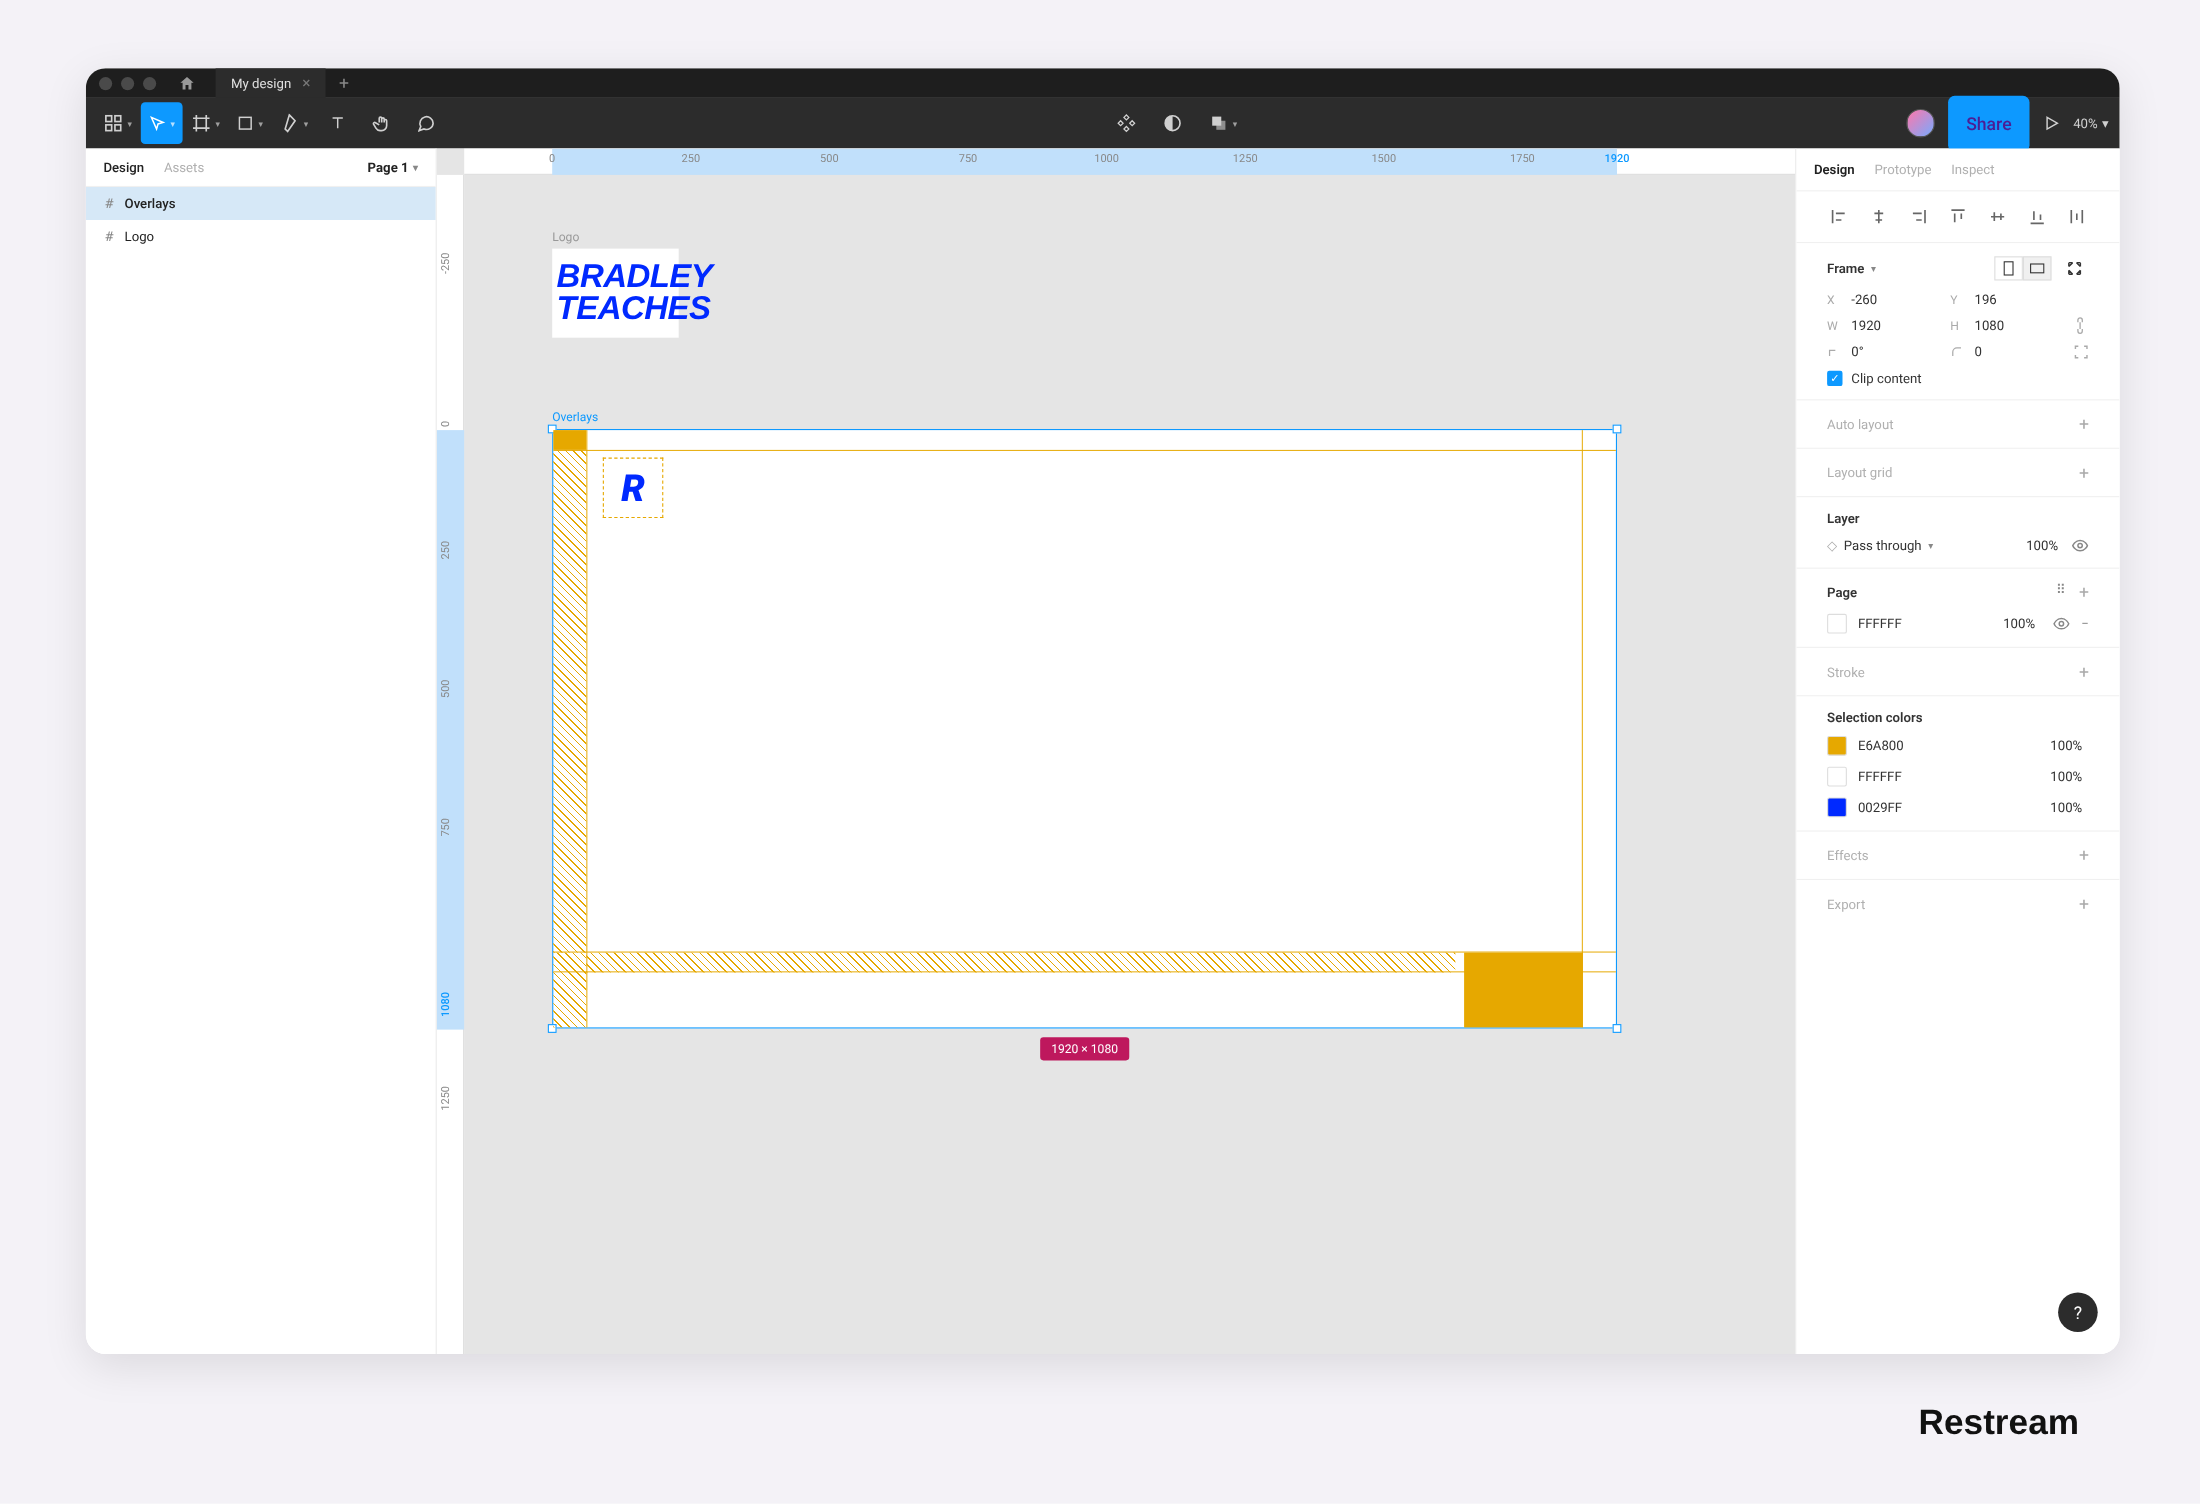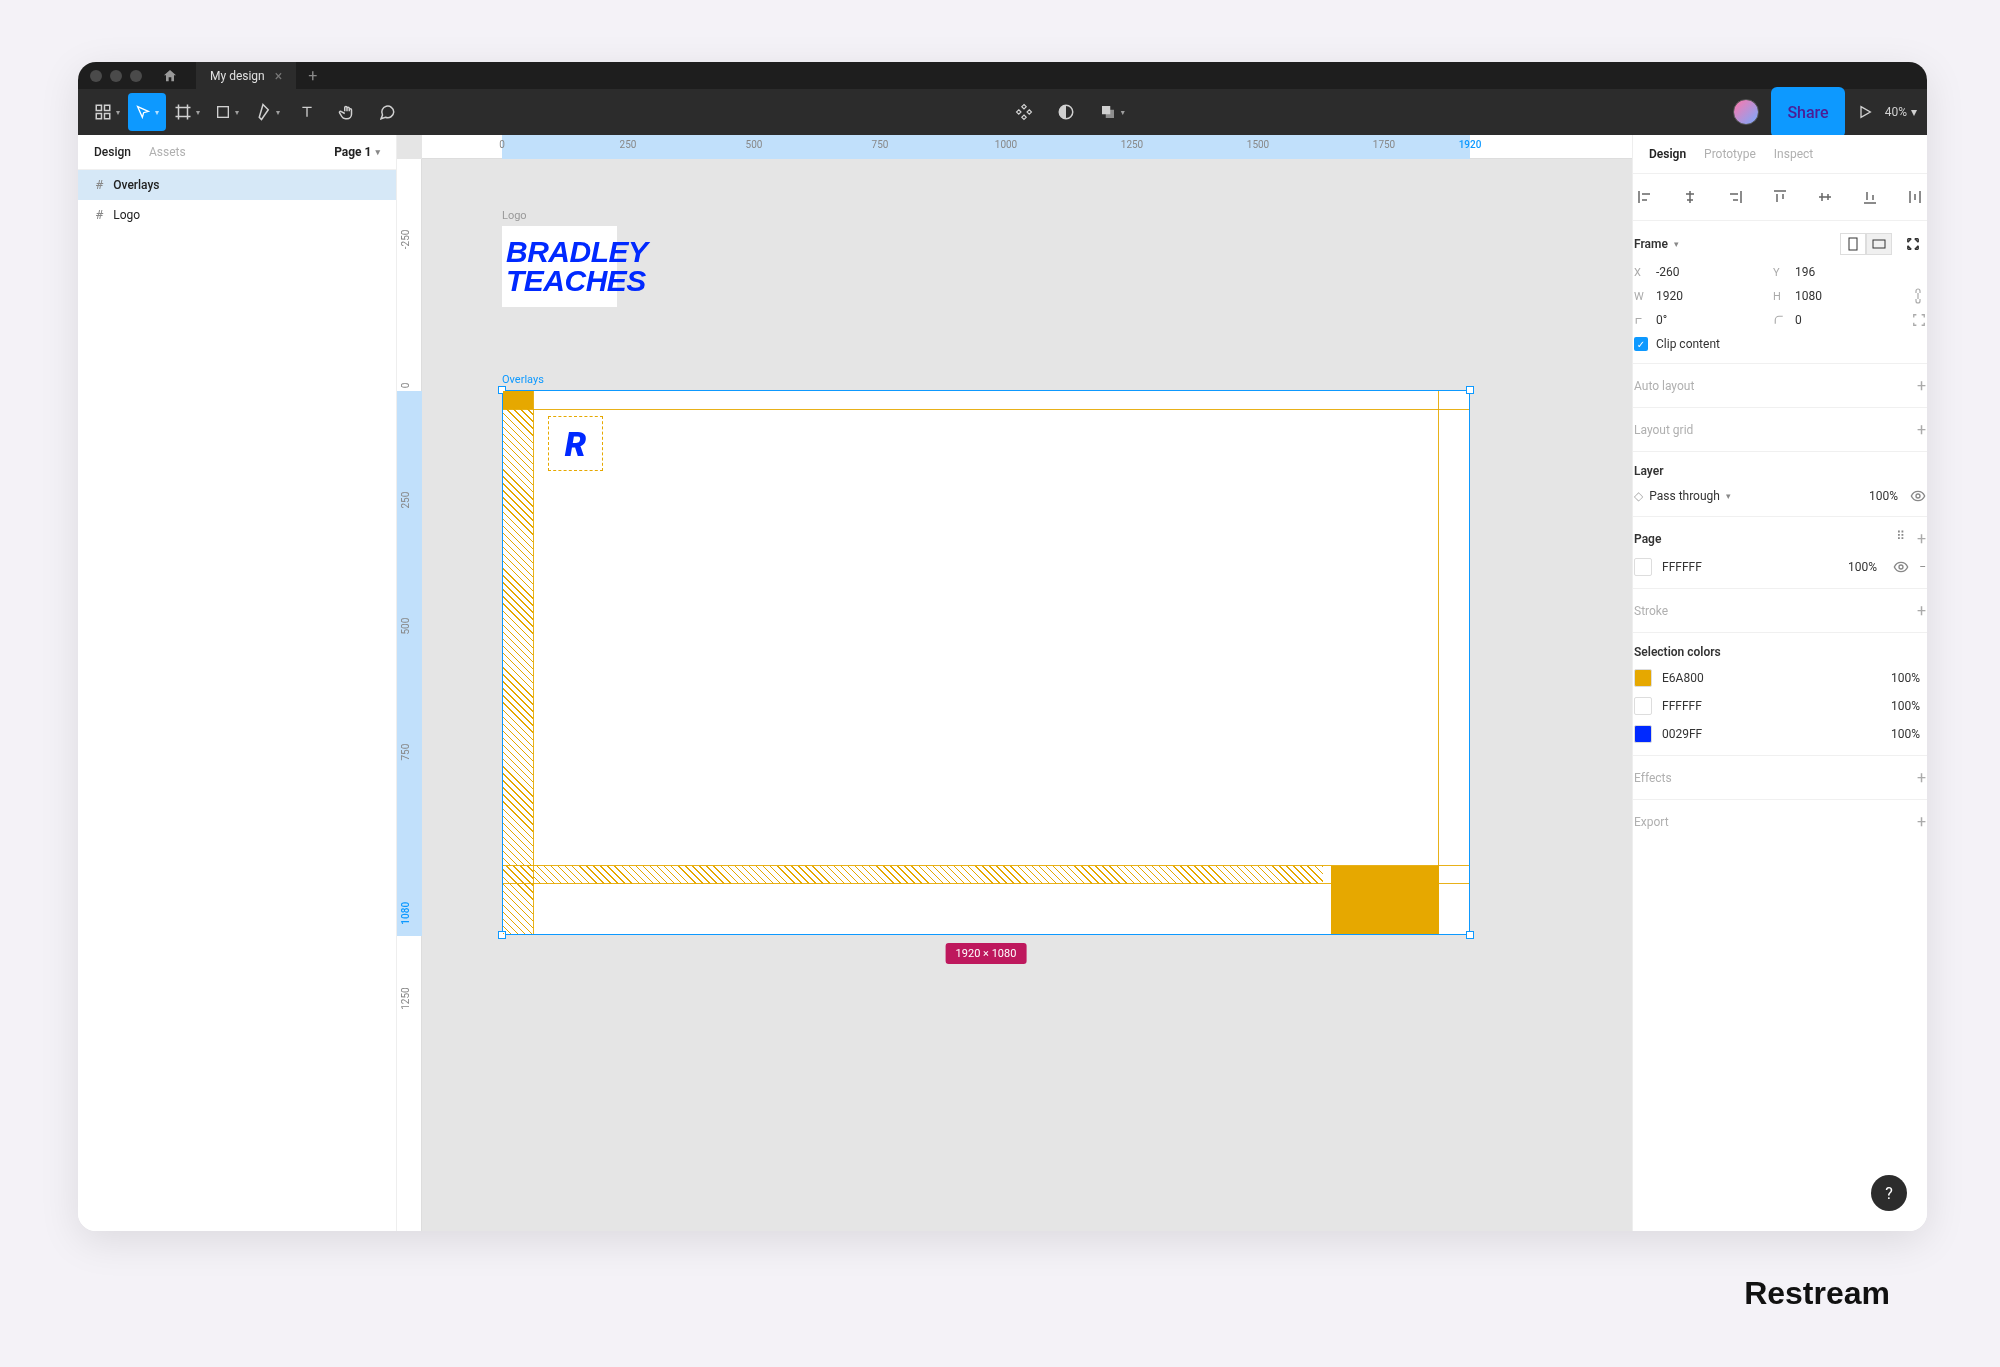--- a/index.html
+++ b/index.html
@@ -64,21 +64,21 @@
 .grid-line { position:absolute; background:#e6a800; opacity:.9; }
 .hatch { position:absolute; background:repeating-linear-gradient(45deg,#e6a800 0,#e6a800 1px,transparent 1px,transparent 5px); }
 .orange-block { position:absolute; background:#e6a800; }
 .r-box { position:absolute; left:45px; top:25px; width:55px; height:55px; background:#fff; border:1px dashed #e6a800; display:flex; align-items:center; justify-content:center; font-family:Impact,"Arial Black",sans-serif; font-size:34px; font-weight:900; color:#0029ff; font-style:italic; }
 .dim-badge { position:absolute; left:50%; bottom:-30px; transform:translateX(-50%); background:#be185d; color:#fff; font-size:11px; padding:4px 10px; border-radius:3px; }
 
 .right-panel { width:295px; border-left:1px solid #eee; background:#fff; overflow-y:auto; font-size:12px; color:#333; }
 .rp-tabs { display:flex; gap:18px; padding:12px 16px; border-bottom:1px solid #f0f0f0; }
 .rp-tab { color:#b0b0b0; }
 .rp-tab.active { color:#222; font-weight:600; }
-.rp-section { border-bottom:1px solid #f0f0f0; padding:12px 1px; }
+.rp-section { border-bottom:1px solid #f0f0f0; padding:12px 28px; }
 .rp-section.disabled { color:#b0b0b0; }
 .align-row { display:flex; justify-content:space-between; }
 .align-btn { width:22px; height:22px; display:flex; align-items:center; justify-content:center; color:#666; }
 .frame-head { display:flex; justify-content:space-between; align-items:center; margin-bottom:10px; }
 .frame-toggles { display:flex; gap:0; align-items:center; }
 .ft-btn { width:26px; height:22px; border:1px solid #ddd; display:flex; align-items:center; justify-content:center; font-size:11px; }
 .ft-btn.active { background:#f0f0f0; }
 .prop-grid { display:grid; grid-template-columns:1fr 1fr auto; gap:8px 12px; align-items:center; }
 .prop-cell { display:flex; align-items:center; gap:8px; }
 .prop-lbl { color:#aaa; width:14px; font-size:11px; }

